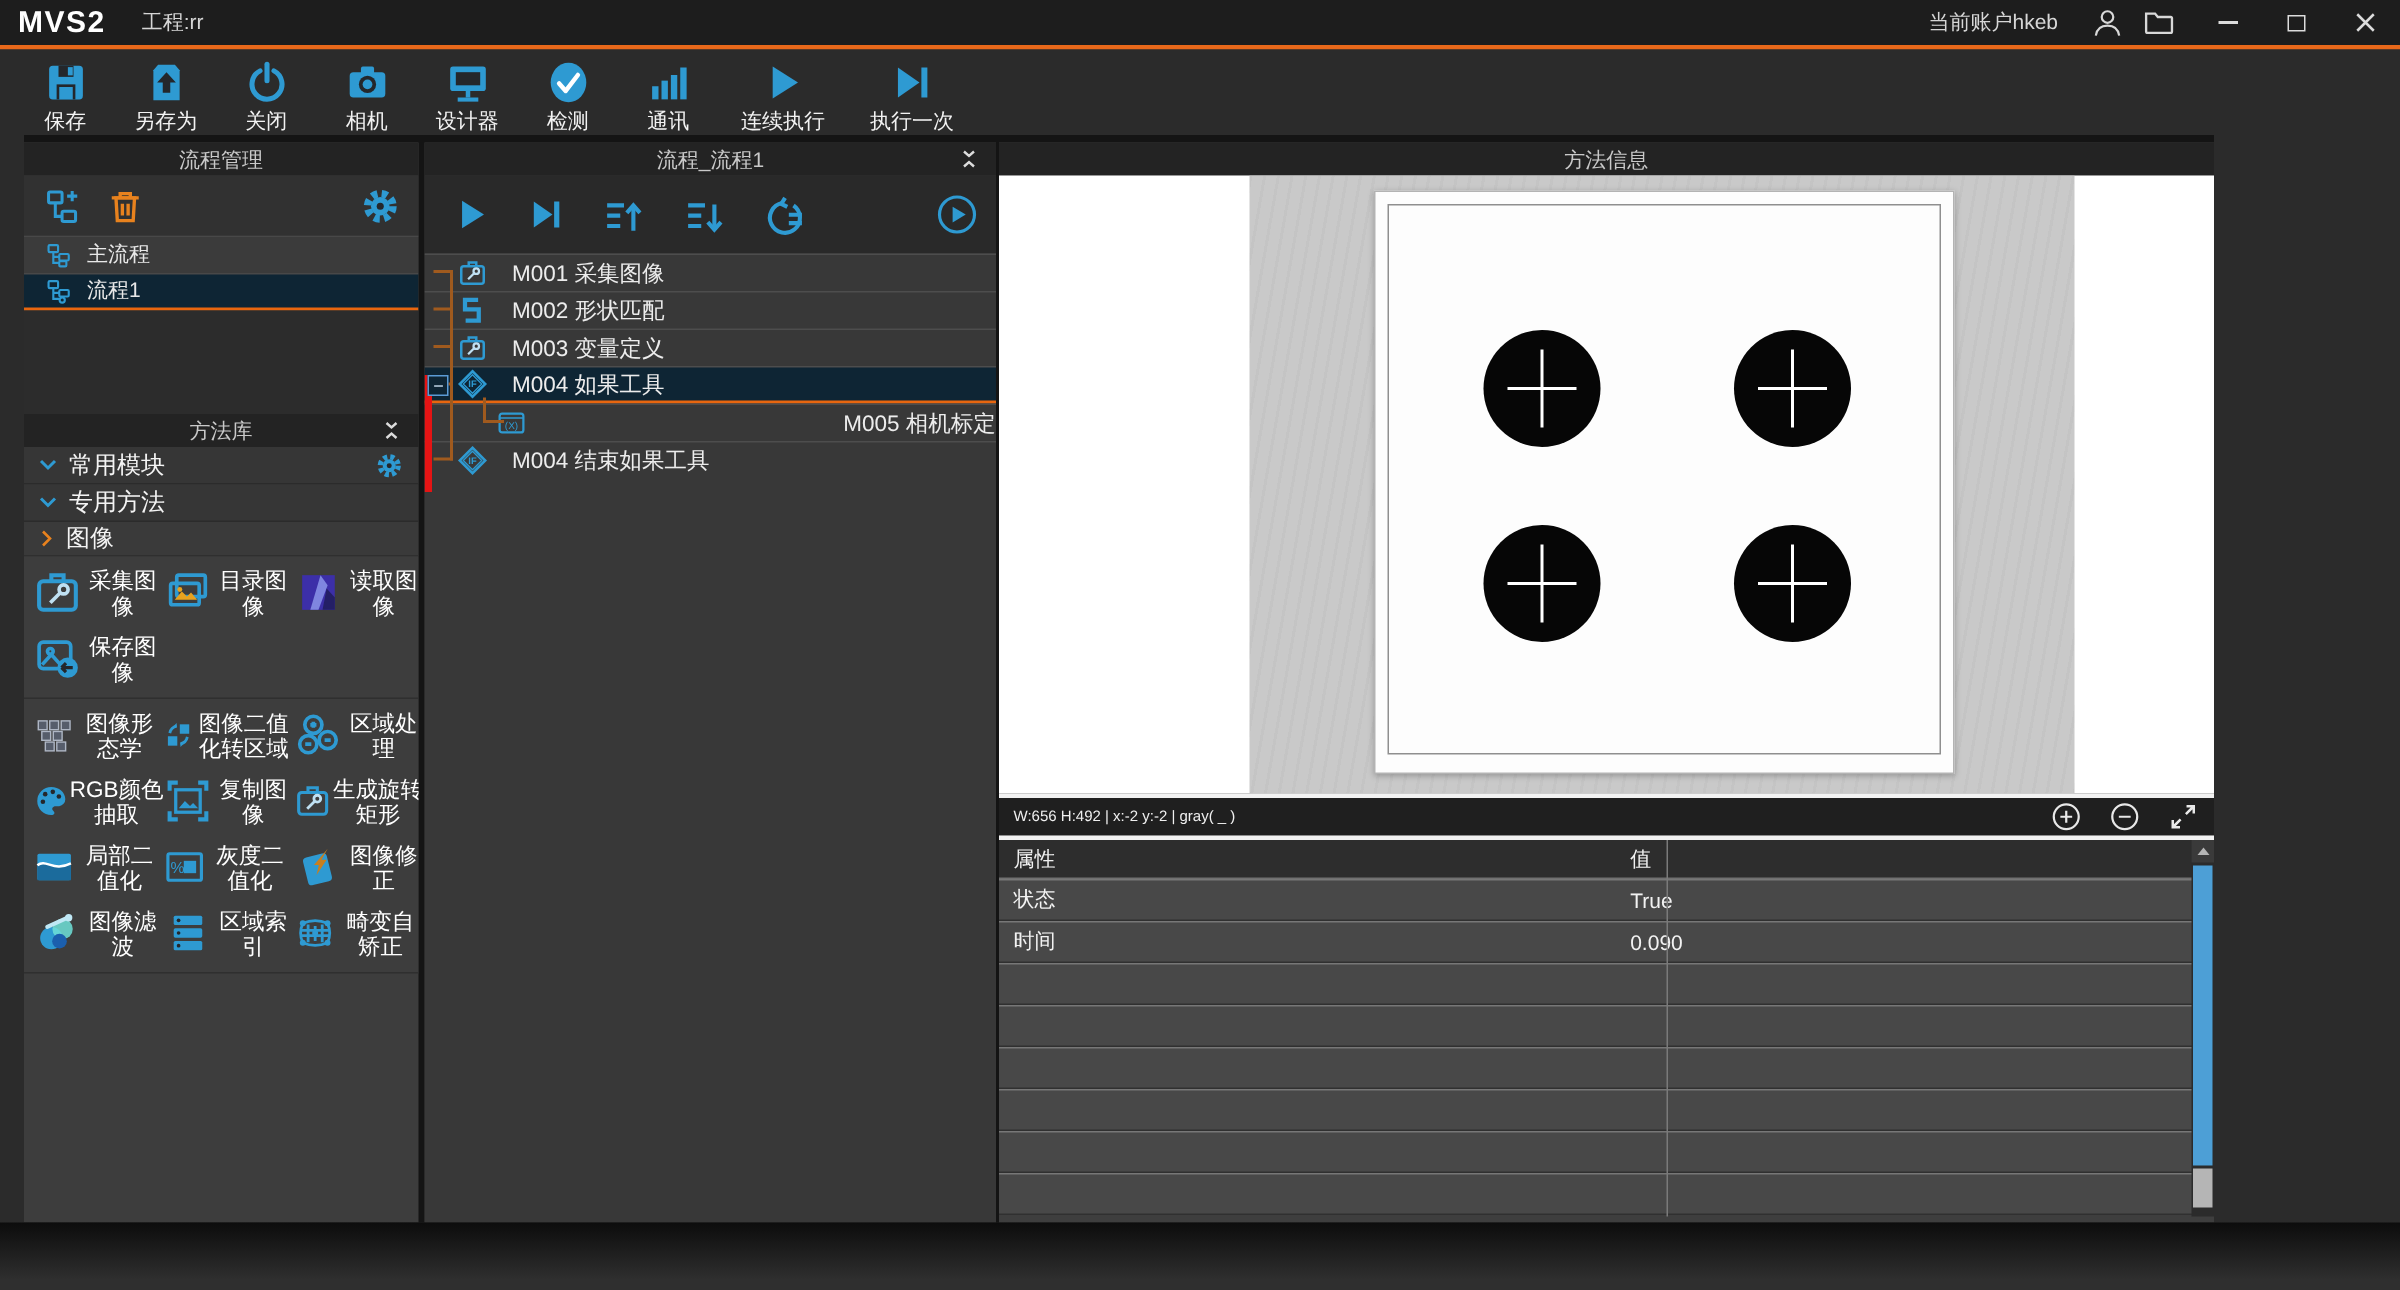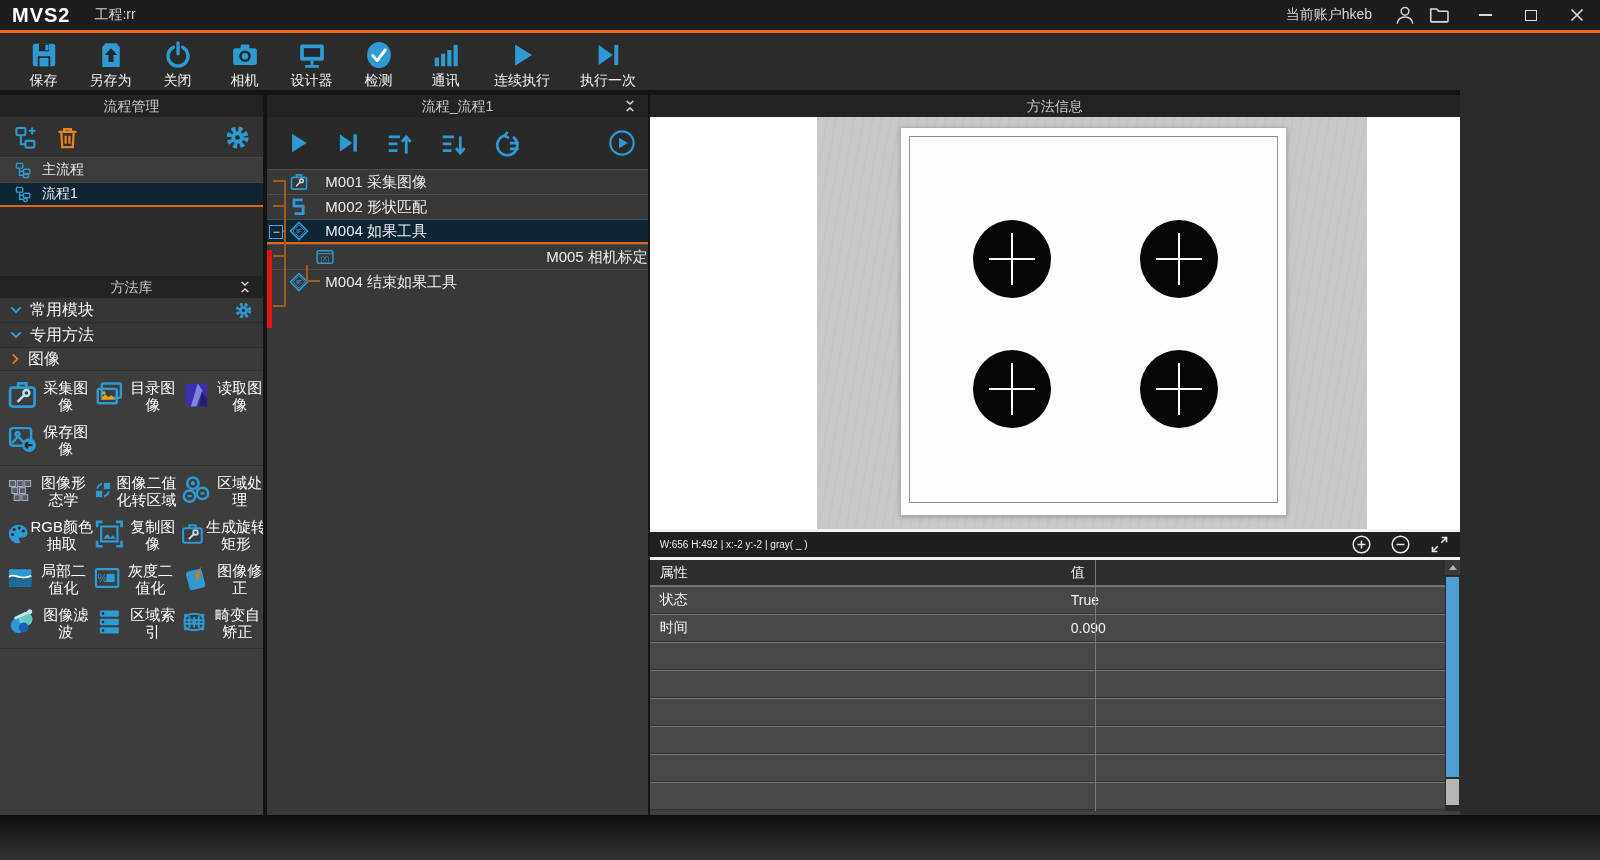--- a/index.html
+++ b/index.html
@@ -21,21 +21,21 @@
 
   
   .main-toolbar { position:absolute; left:0; top:33px; width:1600px; height:57px; background:#2b2b2b; display:flex; padding-left:10px; }
   .mt-item { width:67px; height:57px; display:flex; flex-direction:column; align-items:center; justify-content:flex-end; cursor:default; }
   .mt-item.wide { width:86px; }
   .mt-icon { width:30px; height:30px; }
   .mt-label { font-size:14px; color:#f2f2f2; margin-top:2px; white-space:nowrap; }
   .mt-icon svg, .tb-ic svg, .licon svg, .node-icon svg, .small-ic svg { width:100%; height:100%; display:block; }
 
   
-  .main { position:absolute; left:0; top:90px; width:1460px; height:725px; background:#141414; display:flex; }
+  .main { position:absolute; left:16px; top:90px; width:1460px; height:725px; background:#141414; display:flex; }
   .main > .gap5 { width:5px; } .main > .gap2 { width:2px; }
   .panel { margin-top:5px; height:720px; overflow:hidden; position:relative; }
   .panel-header { height:22px; background:#232323; color:#c9c9c9; font-size:14px; text-align:center; line-height:22px; position:relative; }
   .ph-collapse { position:absolute; right:10px; top:3px; width:16px; height:16px; }
 
   
   .left-panel { width:288px; background:#3d3d3d; }
   .fm-toolbar { height:40px; background:#313131; position:relative; }
   .fm-toolbar .small-ic { position:absolute; top:7px; width:27px; height:27px; }
   .fm-row { height:25px; display:flex; align-items:center; padding-left:14px; gap:9px; font-size:14px; background:#3b3b3b; border-top:1px solid #484848; }
@@ -623,20 +623,35 @@
           <span>M001 采集图像</span>
         </div>
         <div class="tree-row">
           <span class="node-icon">
               <svg viewBox="0 0 24 24" xmlns="http://www.w3.org/2000/svg">
                 <path d="M16.5 3.5H6v7.5h11v9H6.5" fill="none" stroke="#2e9ad2" stroke-width="3.4"></path>
               </svg>
             </span>
           <span>M002 形状匹配</span>
         </div>
+        <div class="tree-row">
+          <span class="node-icon">
+              <svg viewBox="0 0 24 24" xmlns="http://www.w3.org/2000/svg">
+                <g fill="none" stroke="#2e9ad2" stroke-width="2">
+                  <rect x="3" y="6.5" width="18" height="14" rx="2"></rect>
+                  <path d="M9 6.5V3.5h6v3"></path>
+                </g>
+                <g stroke="#bfe0f2" stroke-width="1.8" fill="none">
+                  <circle cx="15" cy="10.5" r="2.2"></circle>
+                  <path d="M13.5 12l-5 5"></path>
+                </g>
+              </svg>
+            </span>
+          <span>M003 变量定义</span>
+        </div>
         <div class="tree-row sel">
           <span class="collapse-box">−</span>
           <span class="node-icon">
               <svg viewBox="0 0 24 24" xmlns="http://www.w3.org/2000/svg">
                 <polygon points="12,1.8 22.2,12 12,22.2 1.8,12" fill="none" stroke="#2e9ad2" stroke-width="2"></polygon>
                 <polygon points="12,4.6 19.4,12 12,19.4 4.6,12" fill="none" stroke="#2e9ad2" stroke-width="1"></polygon>
                 <text x="12" y="14.8" text-anchor="middle" font-size="7.5" font-weight="bold" fill="#2e9ad2">IF</text>
               </svg>
             </span>
           <span>M004 如果工具</span>

